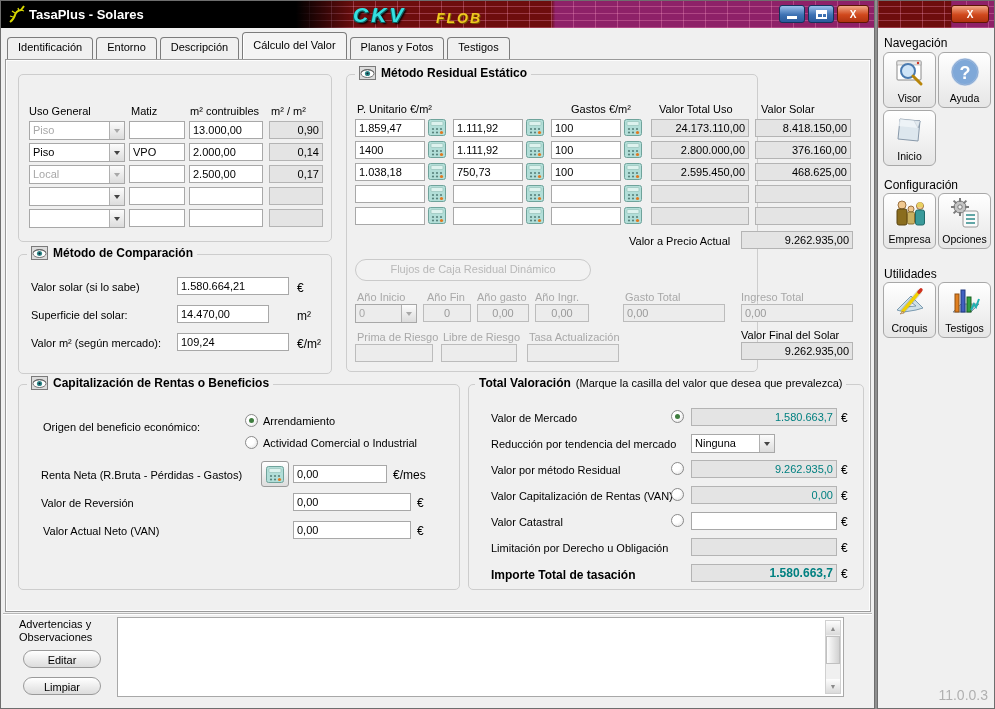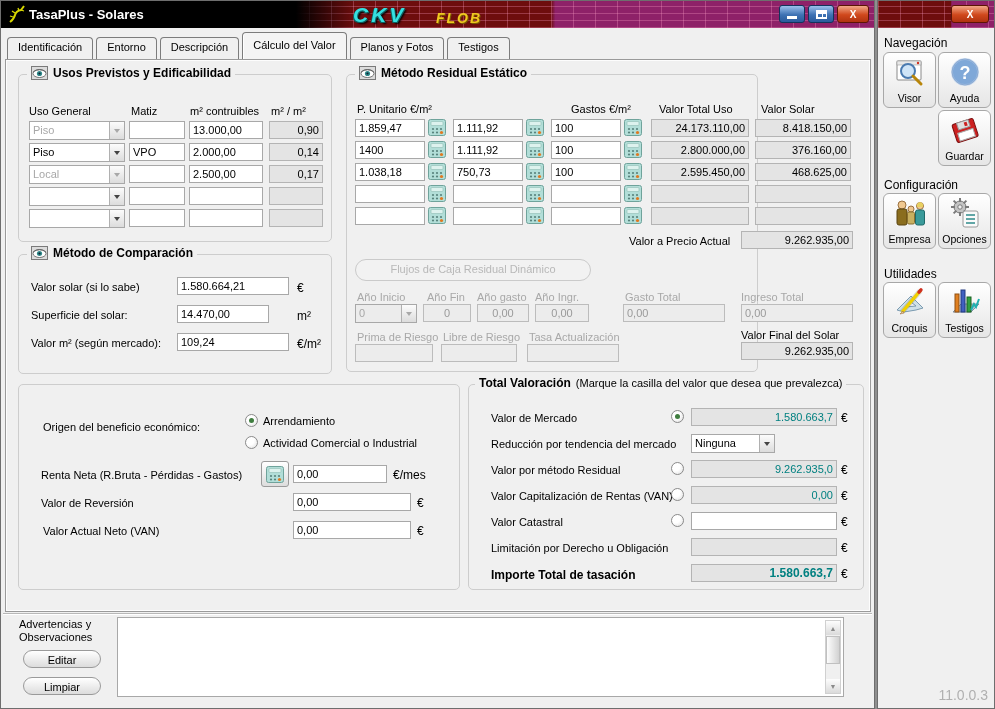--- a/index.html
+++ b/index.html
@@ -156,26 +156,20 @@
       <div class="tab">Entorno</div>
       <div class="tab">Descripción</div>
       <div class="tab active">Cálculo del Valor</div>
       <div class="tab">Planos y Fotos</div>
       <div class="tab">Testigos</div>
     </div>
 
     <div id="content">
 
       <div class="group" style="left:12px;top:14px;width:314px;height:168px;">
-        <div class="legend">
-            <svg class="eyeicon" width="17" height="14">
-              <use href="#eye-ico"></use>
-            </svg>
-          <span>Usos Previstos y Edificabilidad</span>
-          </div>
         <span class="lbl" style="left:10px;top:30px;">Uso General</span>
         <span class="lbl" style="left:112px;top:30px;">Matiz</span>
         <span class="lbl" style="left:171px;top:30px;">m² contruibles</span>
         <span class="lbl" style="left:252px;top:30px;">m² / m²</span>
 
         <div class="combo dis" style="left:10px;top:46px;width:96px;">
             <span class="ctext">Piso</span>
             <span class="cbtn">
               <span class="arr"></span>
             </span>
@@ -360,20 +354,26 @@
         <span class="unit" style="left:278px;top:26px;">€</span>
         <span class="lbl" style="left:12px;top:54px;">Superficie del solar:</span>
         <input class="field" style="left: 158px; top: 50px; width: 92px;" value="14.470,00">
         <span class="unit" style="left:278px;top:54px;">m²</span>
         <span class="lbl" style="left:12px;top:82px;">Valor m² (según mercado):</span>
         <input class="field" style="left: 158px; top: 78px; width: 112px;" value="109,24">
         <span class="unit" style="left:278px;top:82px;">€/m²</span>
       </div>
 
       <div class="group" style="left:12px;top:324px;width:442px;height:206px;">
+        <div class="legend">
+            <svg class="eyeicon" width="17" height="14">
+              <use href="#eye-ico"></use>
+            </svg>
+          <span>Capitalización de Rentas o Beneficios</span>
+          </div>
         <span class="lbl" style="left:24px;top:36px;">Origen del beneficio económico:</span>
         <span class="radio sel" style="left:226px;top:29px;"></span>
         <span class="lbl" style="left:244px;top:30px;">Arrendamiento</span>
         <span class="radio" style="left:226px;top:51px;"></span>
         <span class="lbl" style="left:244px;top:52px;">Actividad Comercial o Industrial</span>
 
         <span class="lbl" style="left:22px;top:84px;">Renta Neta (R.Bruta - Pérdidas - Gastos)</span>
         <span class="bigcalc" style="left:242px;top:76px;">
             <svg width="18" height="17">
               <use href="#calc-ico"></use>
@@ -470,30 +470,27 @@
       <span class="cap">Visor</span>
     </div>
     <div class="sidebtn" style="left:60px;top:51px;">
       <svg width="32" height="32" viewBox="0 0 32 32">
         <circle cx="16" cy="16" r="13" fill="#7fa8d8" stroke="#4a6fa8"></circle>
         <circle cx="16" cy="16" r="13" fill="none" stroke="#b8d0ec" stroke-width="2" opacity="0.6"></circle>
         <text x="16" y="23" text-anchor="middle" font-size="18" font-weight="bold" fill="#fff" font-family="Liberation Sans, sans-serif">?</text>
       </svg>
       <span class="cap">Ayuda</span>
     </div>
-    <div class="sidebtn" style="left:60px;top:109px;">
-      <svg width="32" height="32" viewBox="0 0 32 32">
-        <g transform="rotate(-18 16 16)">
-          <rect x="5" y="7" width="22" height="19" rx="2" fill="#cc2020" stroke="#7a0f0f"></rect>
-          <rect x="10" y="7" width="12" height="7" fill="#e0e0e0" stroke="#999"></rect>
-          <rect x="17" y="8.5" width="3" height="4" fill="#cc2020"></rect>
-          <rect x="8" y="17" width="16" height="8" fill="#fff" stroke="#aaa"></rect>
-        </g>
-      </svg>
-      <span class="cap">Guardar</span>
+    <div class="sidebtn" style="left:5px;top:109px;">
+      <svg width="32" height="32" viewBox="0 0 32 32">
+        <path d="M6 5 L26 7 L24 27 L4 25 Z" fill="#dde7ee" stroke="#8899aa"></path>
+        <path d="M26 7 L20 6.5 L24 14 Z" fill="#b8c8d4" stroke="#8899aa"></path>
+        <path d="M6 5 L26 7 L24 14 L4 12 Z" fill="#f4f8fb" opacity="0.7"></path>
+      </svg>
+      <span class="cap">Inicio</span>
     </div>
 
     <span class="side-label" style="left:6px;top:177px;">Configuración</span>
 
     <div class="sidebtn" style="left:5px;top:192px;">
       <svg width="32" height="32" viewBox="0 0 32 32">
         <circle cx="8" cy="8" r="4" fill="#f0c890" stroke="#9a7040"></circle>
         <rect x="3" y="12" width="10" height="16" rx="2" fill="#8a6d1e" stroke="#5a4510"></rect>
         <circle cx="17" cy="12" r="3" fill="#f0c890" stroke="#9a7040"></circle>
         <rect x="13.5" y="15" width="7" height="12" rx="1.5" fill="#c8b060" stroke="#8a7030"></rect>

